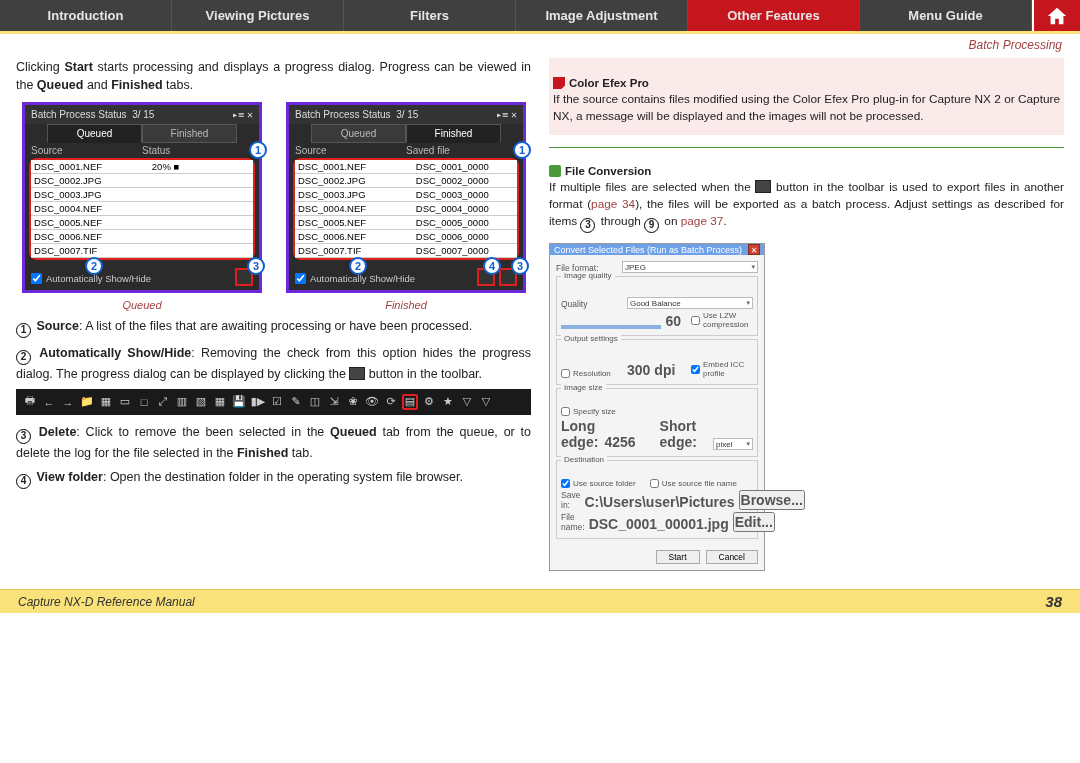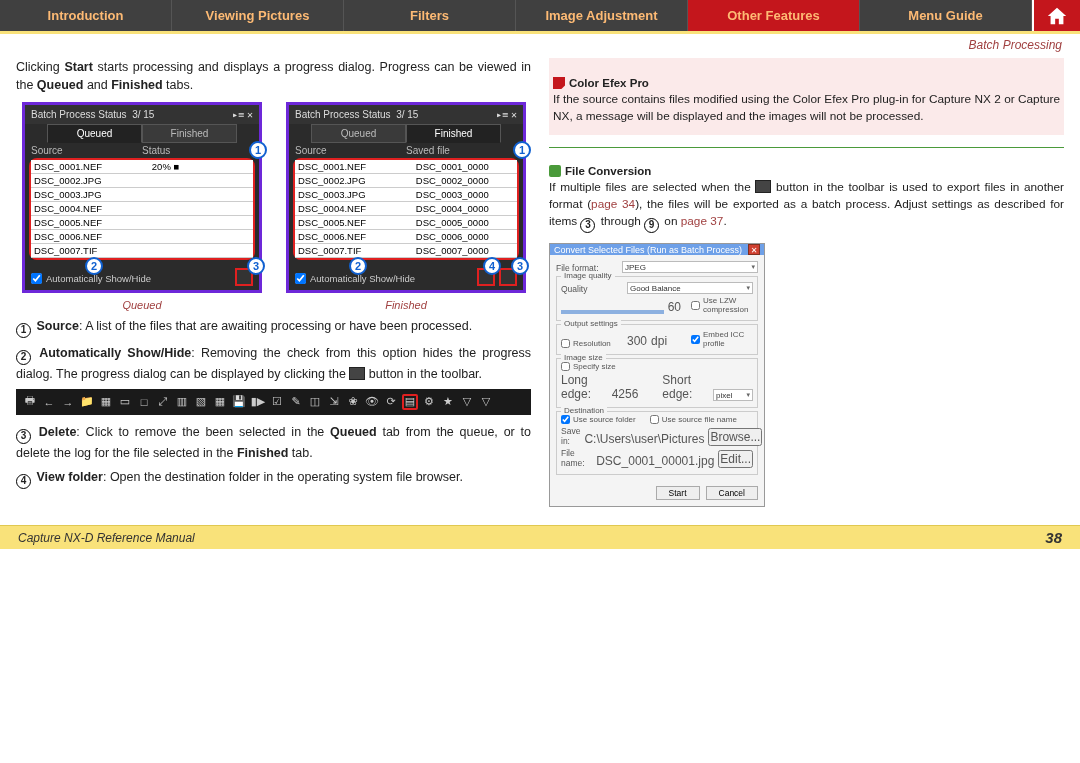--- a/index.html
+++ b/index.html
@@ -1,20 +1,20 @@
 <!DOCTYPE html>
 <html><head>
 <meta charset="utf-8">
 <style>
   * { box-sizing: border-box; margin: 0; padding: 0; }
   body { font-family: "Segoe UI", Arial, sans-serif; font-size: 12px; color: #222; width: 1080px; background: #fff; }
 
   
   .topnav { display: flex; height: 34px; background: #404040; border-bottom: 3px solid #f9e27a; }
-  .tab { flex: 1; display: flex; align-items: center; justify-content: center; color: #fdba74; font-weight: 600; font-size: 13px; border-right: 1px solid #555; cursor: pointer; position: relative; }
+  .tab { flex: 1; display: flex; align-items: center; justify-content: center; color: #e5e5e5; font-weight: 600; font-size: 13px; border-right: 1px solid #555; cursor: pointer; position: relative; }
   .tab.active { background: #c4161c; }
   .tab:last-of-type { border-right: none; }
   .home { width: 48px; background: #c4161c; border-left: 2px solid #fff; display: flex; align-items: center; justify-content: center; }
   .home svg { width: 22px; height: 22px; fill: #fff; }
 
   .crumb { text-align: right; padding: 4px 18px 0 0; color: #a04040; font-style: italic; font-size: 12px; }
 
   .page { display: flex; padding: 6px 16px 10px 16px; gap: 18px; }
   .col { flex: 1; min-width: 0; }
   .col p { font-size: 12.5px; line-height: 1.45; margin-bottom: 6px; text-align: justify; }
@@ -64,27 +64,27 @@
   .link { color: #a04040; }
 
   .convdlg { width: 216px; border: 1px solid #999; background: #f4f4f4; font-size: 8.5px; color: #333; }
   .convtitle { background: #6ea0e8; color: #fff; font-size: 9px; padding: 0 4px; display: flex; align-items: center; }
   .convtitle .x { margin-left: auto; width: 12px; height: 11px; background: #d04030; color: #fff; text-align: center; line-height: 11px; font-size: 8px; border: 1px solid #803020; }
   .convbody { padding: 4px 6px; }
   .fld { display: flex; align-items: flex-end; margin: 2px 0; gap: 4px; }
   .fld label { width: 62px; color: #555; }
   .fld .sel { flex: 1; border: 1px solid #bbb; background: #fff; height: 12px; font-size: 8px; padding: 0 2px; display: flex; align-items: center; }
   .fld .sel::after { content: "▾"; margin-left: auto; font-size: 7px; color: #666; }
-  .grp { border: 1px solid #ccc; padding: 3px 4px 4px 4px; margin: 3px 0; position: relative; }
+  .grp { border: 1px solid #ccc; padding: 18px 4px 4px 4px; margin: 3px 0; position: relative; }
   .grp > .gt { position: absolute; top: -6px; left: 4px; background: #f4f4f4; padding: 0 3px; font-size: 8px; color: #555; }
   .cb { display: flex; align-items: center; gap: 3px; font-size: 8px; color: #555; }
   .cb input { width: 9px; height: 9px; }
   .convbtns { display: flex; justify-content: flex-end; gap: 6px; padding: 4px 6px 6px 0; }
   .convbtns button { font-size: 8.5px; padding: 1px 12px; border: 1px solid #aaa; background: #eee; }
-  .tiny { font-size: 12px; color: #555; }
+  .tiny { font-size: 14px; color: #555; font-weight: bold; }
 
   .footer { position: relative; background: #f9e27a; height: 24px; display: flex; align-items: center; padding: 0 18px; font-style: italic; font-size: 12px; color: #333; margin-top: 8px; border-top: 1px solid #e0c850; }
   .footer .pg { margin-left: auto; font-weight: 700; font-style: italic; font-size: 15px; }
 </style>
 </head>
 <body>
 
 <div class="topnav">
   <div class="tab">Introduction</div>
   <div class="tab">Viewing Pictures</div>

